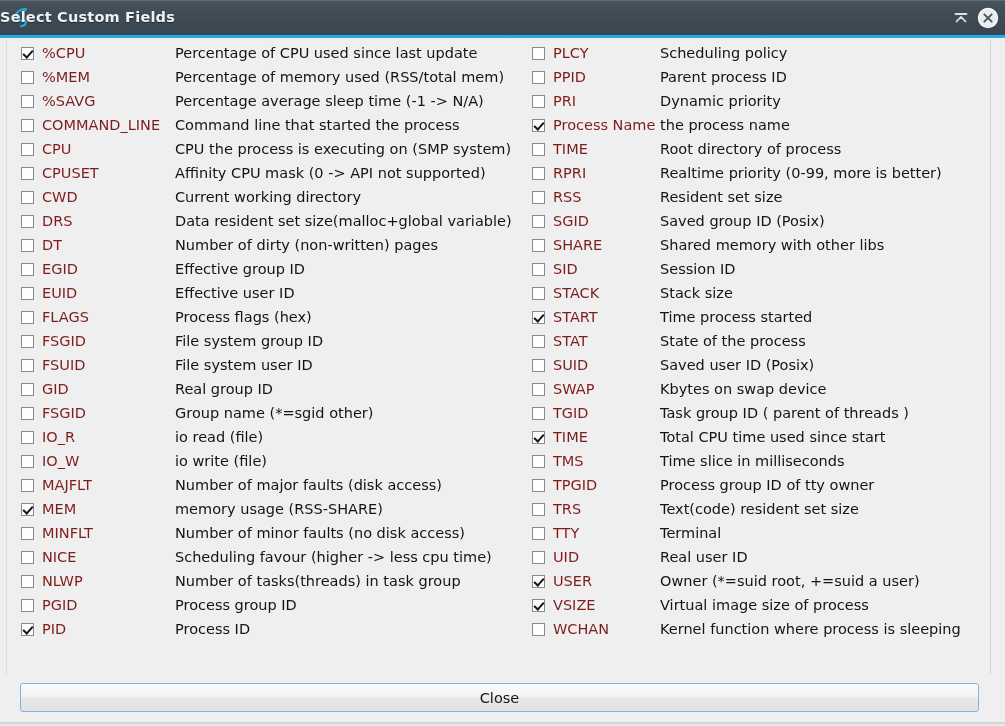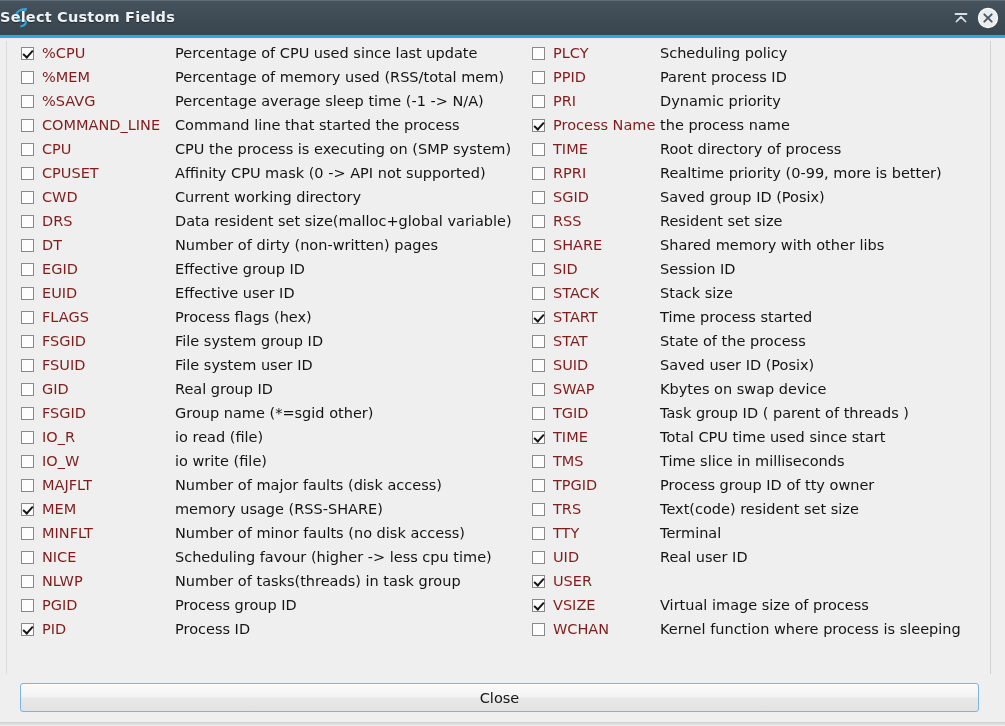--- a/index.html
+++ b/index.html
@@ -390,30 +390,30 @@
             <span class="fname">TIME</span>
             <span class="fdesc">Root directory of process</span>
           </div>
           <div class="field-row">
             <span class="cb"></span>
             <span class="fname">RPRI</span>
             <span class="fdesc">Realtime priority (0-99, more is better)</span>
           </div>
           <div class="field-row">
             <span class="cb"></span>
+            <span class="fname">RSS</span>
+            <span class="fdesc">Resident set size</span>
+          </div>
+          <div class="field-row">
+            <span class="cb"></span>
             <span class="fname">SGID</span>
             <span class="fdesc">Saved group ID (Posix)</span>
           </div>
           <div class="field-row">
             <span class="cb"></span>
-            <span class="fname">RSS</span>
-            <span class="fdesc">Resident set size</span>
-          </div>
-          <div class="field-row">
-            <span class="cb"></span>
             <span class="fname">SHARE</span>
             <span class="fdesc">Shared memory with other libs</span>
           </div>
           <div class="field-row">
             <span class="cb"></span>
             <span class="fname">SID</span>
             <span class="fdesc">Session ID</span>
           </div>
           <div class="field-row">
             <span class="cb"></span>
@@ -471,20 +471,21 @@
             <span class="fdesc">Terminal</span>
           </div>
           <div class="field-row">
             <span class="cb"></span>
             <span class="fname">UID</span>
             <span class="fdesc">Real user ID</span>
           </div>
           <div class="field-row">
             <span class="cb checked"></span>
             <span class="fname">USER</span>
+            <span class="fdesc">Owner (*=suid root, +=suid a user)</span>
           </div>
           <div class="field-row">
             <span class="cb checked"></span>
             <span class="fname">VSIZE</span>
             <span class="fdesc">Virtual image size of process</span>
           </div>
           <div class="field-row">
             <span class="cb"></span>
             <span class="fname">WCHAN</span>
             <span class="fdesc">Kernel function where process is sleeping</span>

